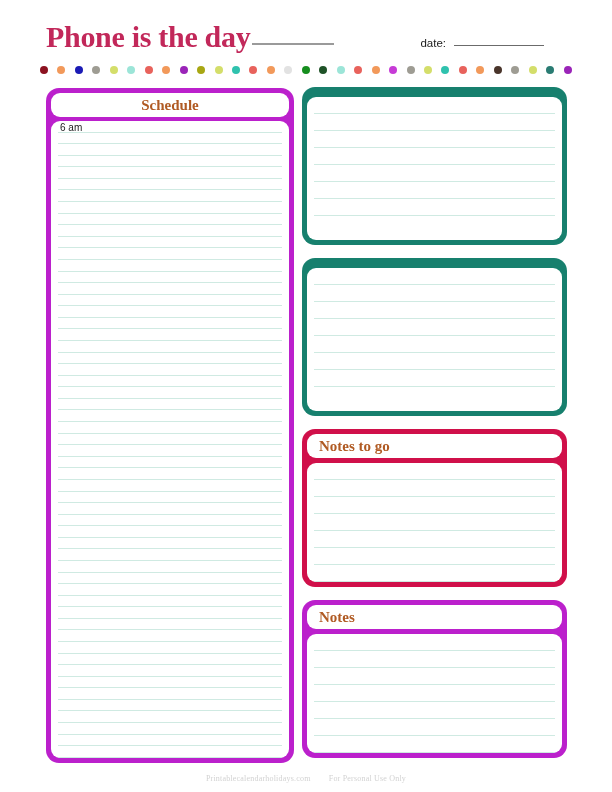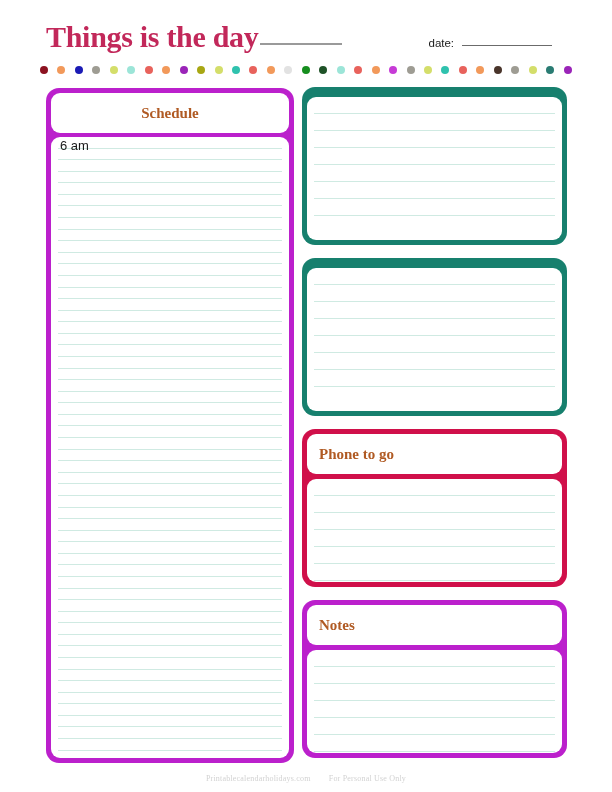--- a/index.html
+++ b/index.html
@@ -92,21 +92,21 @@
     position: absolute;
     border-radius: 13px;
     box-sizing: border-box;
     padding: 5px;
     display: flex;
     flex-direction: column;
   }
   .card-header {
     background: #ffffff;
     border-radius: 9px;
-    height: 40px;
+    height: 24px;
     flex: 0 0 auto;
     display: flex;
     align-items: center;
     box-sizing: border-box;
   }
   .card-header.centered { justify-content: center; }
   .card-header.left { justify-content: flex-start; padding-left: 12px; }
   .card-title {
     font-family: "Liberation Serif", serif;
     font-weight: bold;
@@ -133,21 +133,21 @@
   .line {
     border-bottom: 1px solid #cfeae2;
     box-sizing: border-box;
     width: 100%;
   }
   .time-label {
     position: absolute;
     left: 9px;
     top: 2px;
     font-family: "Liberation Sans", sans-serif;
-    font-size: 13px;
+    font-size: 10px;
     color: #1a1a1a;
     z-index: 2;
     line-height: 1;
   }
 
   
   #schedule-card {
     left: 46px; top: 88px;
     width: 248px; height: 675px;
     background: #BB20CC;
@@ -188,21 +188,21 @@
     color: #d2d2d2;
     letter-spacing: 0.2px;
   }
   #footer-site { margin-right: 16px; }
 </style>
 </head>
 <body>
 
 <div id="header">
   <div id="title-row">
-    <span id="page-title">Things is the day</span>
+    <span id="page-title">Phone is the day</span>
     <span id="title-blank"></span>
     <span id="date-group">
       <span id="date-label">date:</span>
       <span id="date-blank"></span>
     </span>
   </div>
 </div>
 
 <div id="dots-strip">
     <span class="dot" style="background: rgb(140, 18, 32);"></span>
@@ -327,21 +327,21 @@
         <div class="line" style="height: 17px;"></div>
         <div class="line" style="height: 17px;"></div>
         <div class="line" style="height: 17px;"></div>
         <div class="line" style="height: 17px;"></div>
       </div>
   </div>
 </div>
 
 <div class="card" id="places-card">
   <div class="card-header left">
-    <span class="card-title">Phone to go</span>
+    <span class="card-title">Notes to go</span>
   </div>
   <div class="card-body">
     <div class="lines">
         <div class="line" style="height: 17px;"></div>
         <div class="line" style="height: 17px;"></div>
         <div class="line" style="height: 17px;"></div>
         <div class="line" style="height: 17px;"></div>
         <div class="line" style="height: 17px;"></div>
         <div class="line" style="height: 17px;"></div>
         <div class="line" style="height: 17px;"></div>

